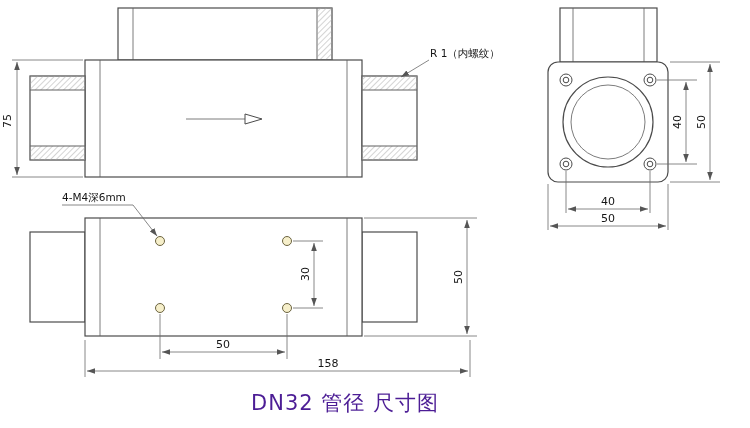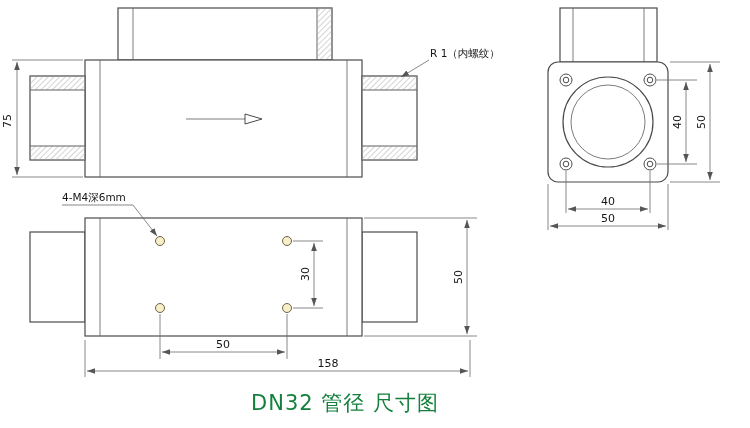--- a/index.html
+++ b/index.html
@@ -1,20 +1,20 @@
 <!DOCTYPE html>
 <html><head>
 <meta charset="utf-8">
 <style>
   html,body{margin:0;padding:0;background:#ffffff;}
   .canvas{position:relative;width:750px;height:428px;background:#ffffff;
           font-family:"DejaVu Sans","Liberation Sans",sans-serif;overflow:hidden;}
   .canvas svg{position:absolute;left:0;top:0;}
   .caption{position:absolute;top:389px;left:0;width:690px;text-align:center;
-           font-size:21px;letter-spacing:1px;color:#15803d;}
+           font-size:21px;letter-spacing:1px;color:#4c1d95;}
   svg text{font-family:"DejaVu Sans","Liberation Sans",sans-serif;font-size:11px;fill:#151515;}
   svg text.note{font-size:10.5px;}
   .ol {fill:#ffffff;stroke:#4b4b4b;stroke-width:1.2;}
   .oln{fill:none;stroke:#4b4b4b;stroke-width:1.2;}
   .tl {stroke:#5a5a5a;stroke-width:0.8;fill:none;}
   .dim{stroke:#6a6a6a;stroke-width:0.8;fill:none;}
   .hatchrect{fill:url(#hatch);stroke:#8a8a8a;stroke-width:0.4;}
   .phole{fill:#f6efca;stroke:#6b6340;stroke-width:1;}
   .fhole{fill:#ffffff;stroke:#4b4b4b;stroke-width:1;}
 </style>

